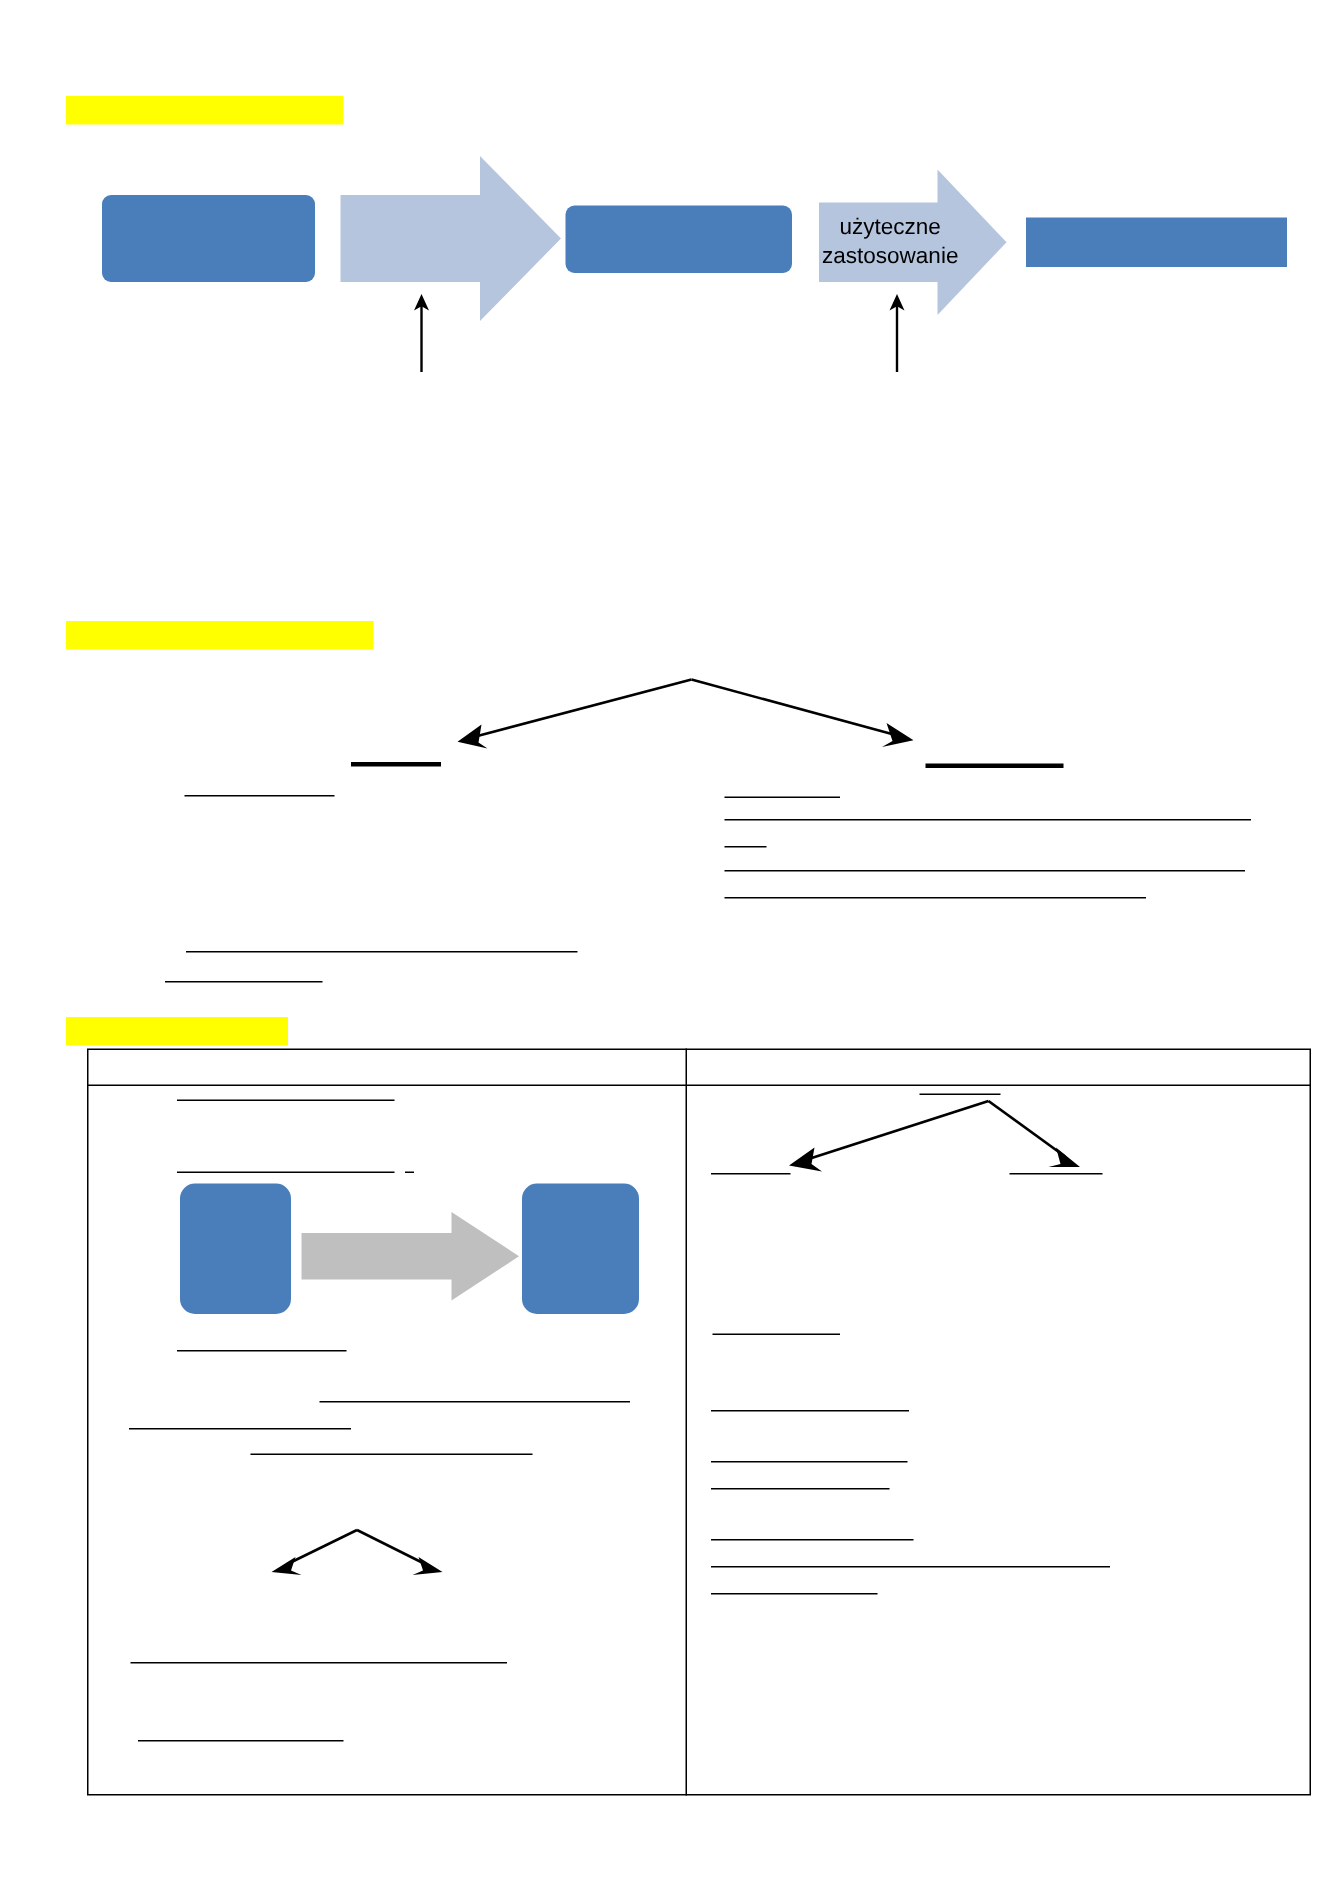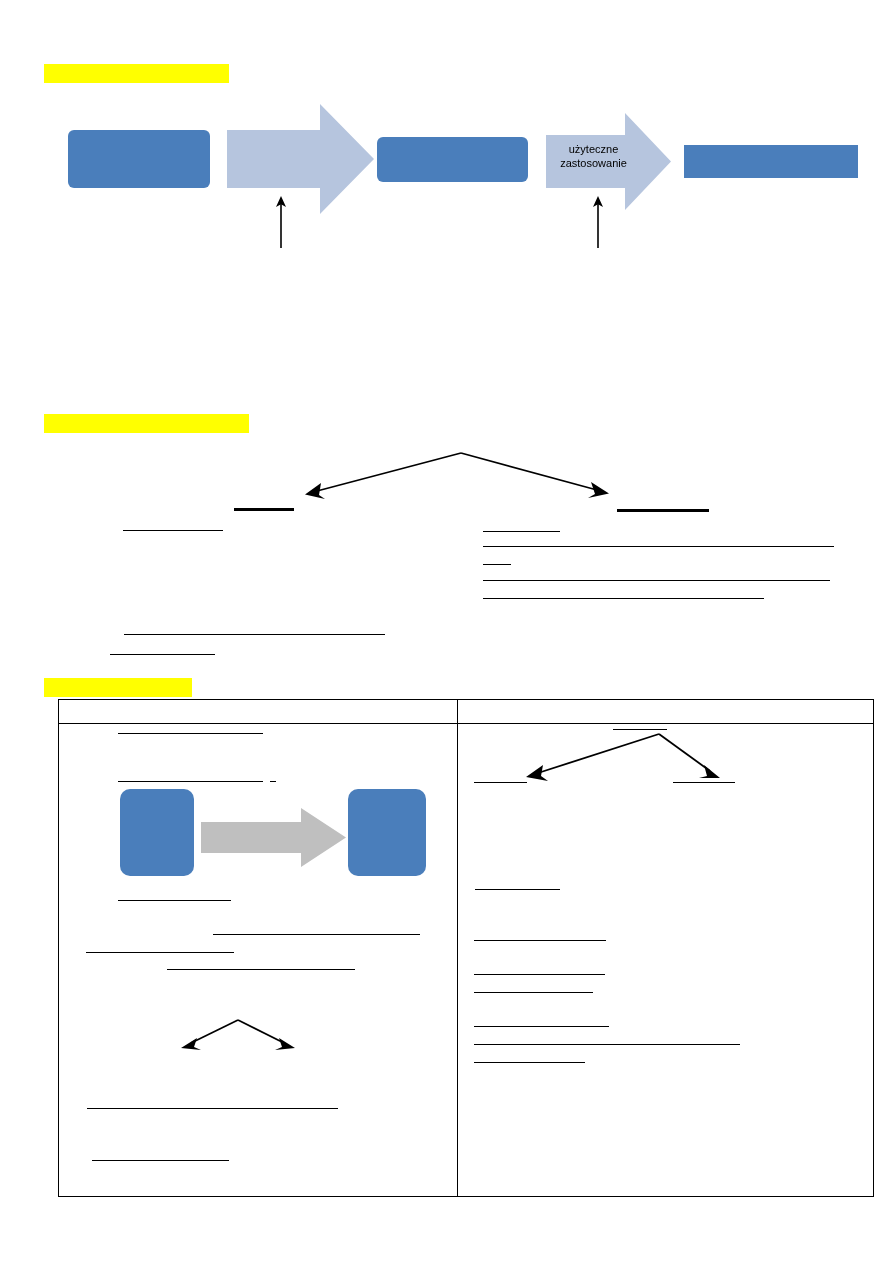--- a/index.html
+++ b/index.html
@@ -28,21 +28,21 @@
 
   
   .bluebox {
     background: #4a7ebb;
   }
   .bluebox.rounded-sm { border-radius: 6px; }
   .bluebox.rounded-md { border-radius: 10px; }
   .bluebox.square { border-radius: 0; }
   .arrowlabel {
     position: absolute;
-    font-size: 11px;
+    font-size: 15px;
     color: #000000;
     line-height: 1.25;
     text-align: center;
     width: 100%;
     left: 0;
   }
 
   
   .uline {
     background: #000000;

